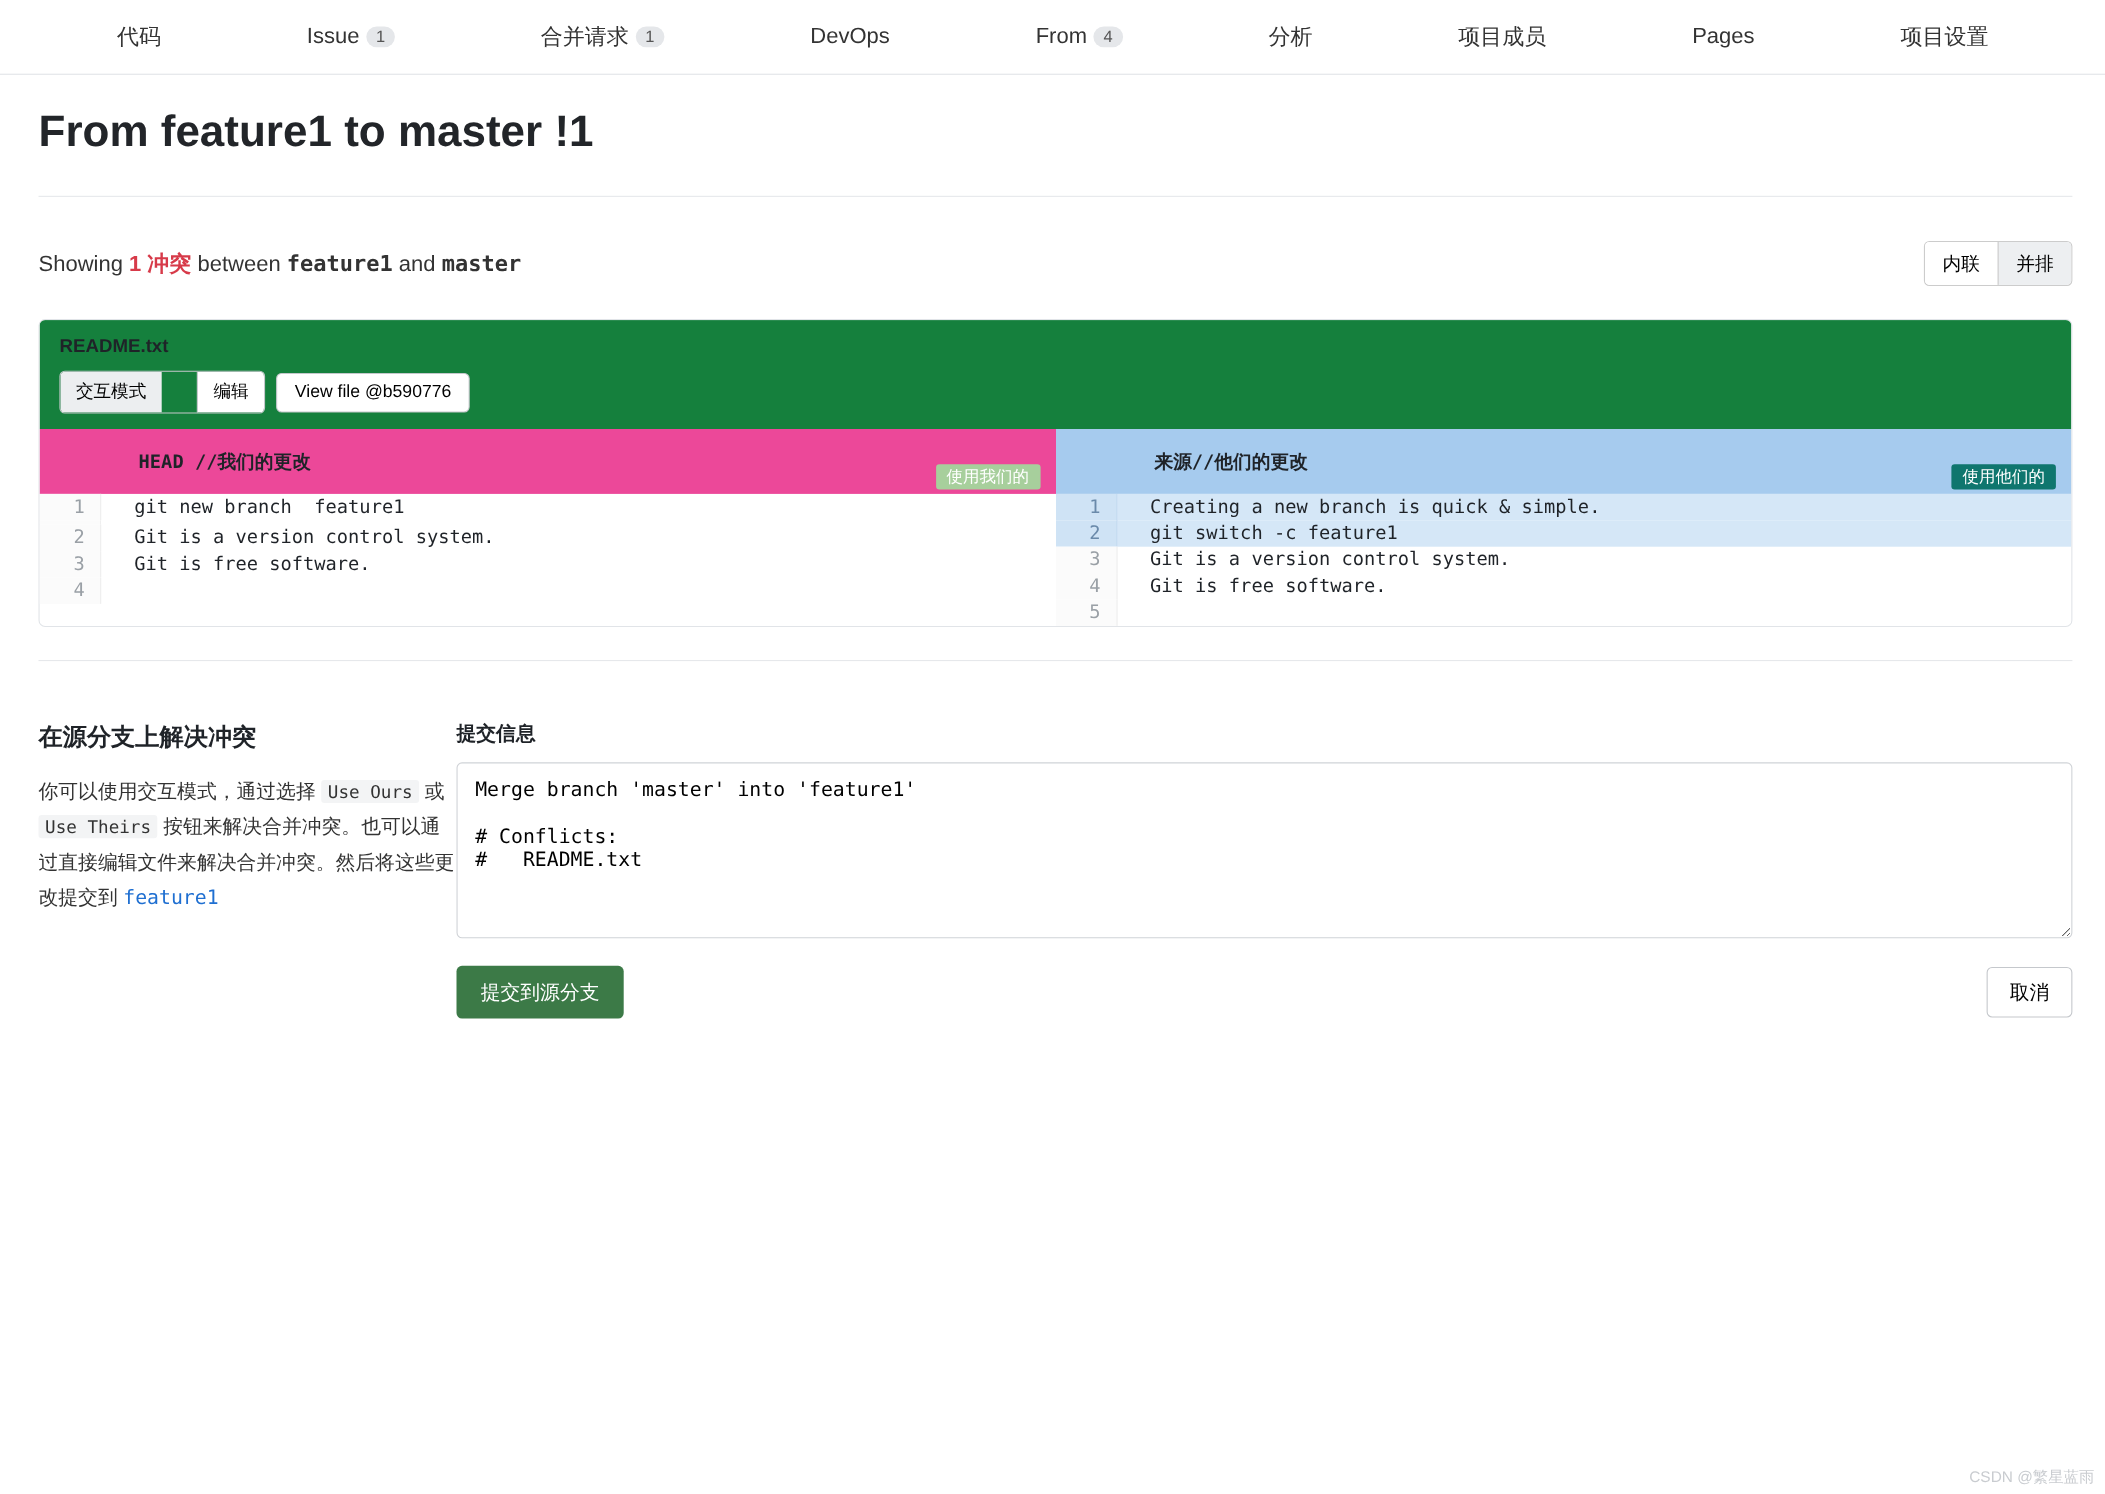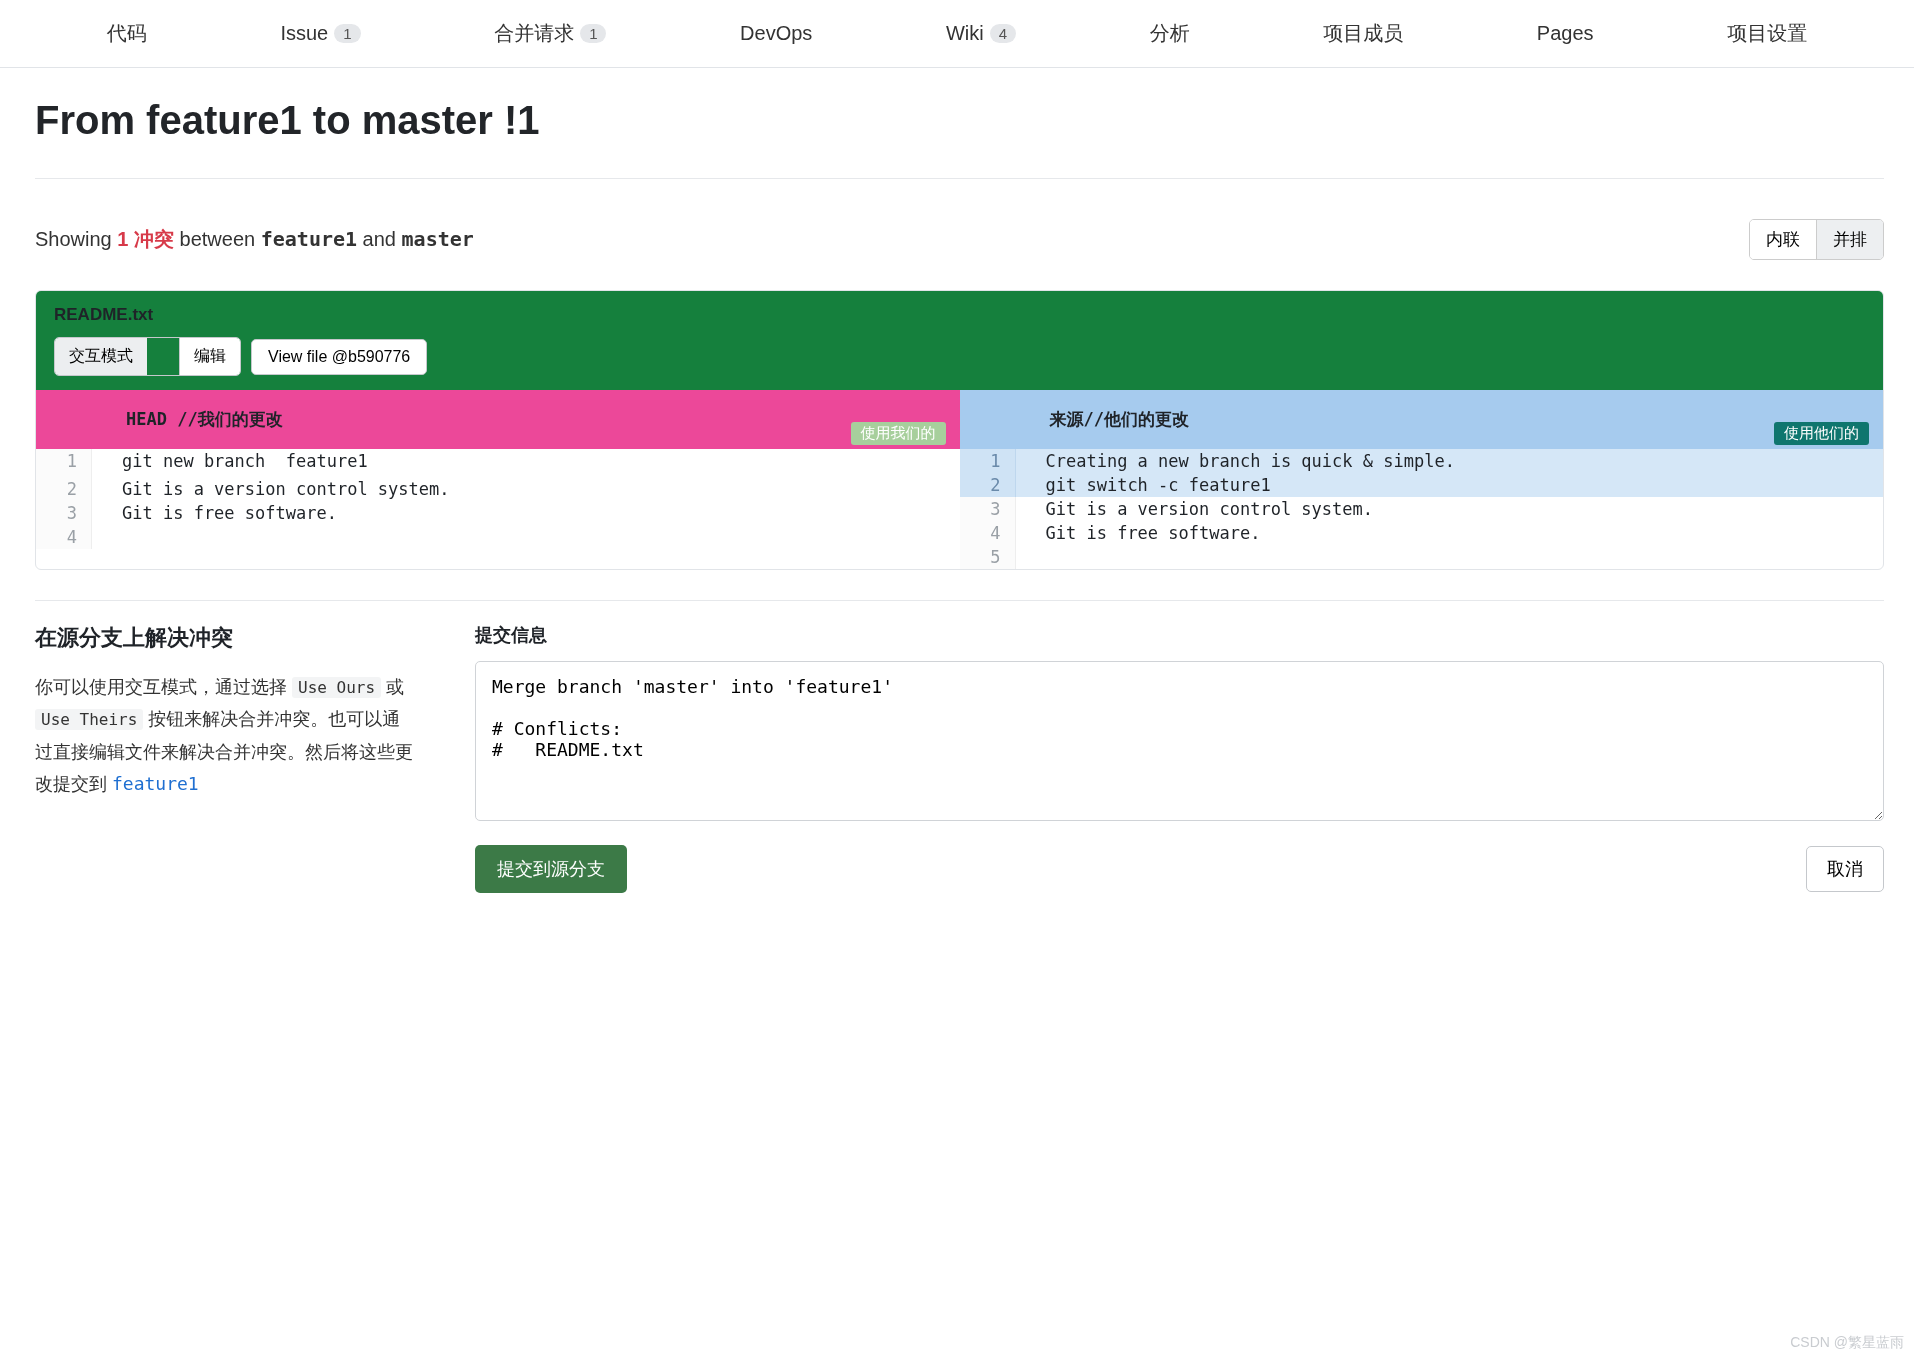--- a/index.html
+++ b/index.html
@@ -124,24 +124,23 @@
     user-select: none;
     border-right: 1px solid #eee;
   }
   .code { padding: 2px 10px 2px 30px; flex: 1; white-space: pre; }
   .code-row.hl-blue .ln { background: #cfe3f5; color: #6a8aaa; border-right-color: #bed7ee; }
   .code-row.hl-blue .code { background: #d5e7f7; }
   .code-row.empty .ln { background: #fbfbfb; }
   .code-row.empty .code { background: #fff; }
   .resolve-section {
     border-top: 1px solid #e6e8eb;
-    padding-top: 22px;
+    padding-top: 54px;
     display: grid;
     grid-template-columns: 380px 1fr;
-    gap: 60px;
     margin-top: 22px;
   }
   .resolve-title { font-size: 22px; font-weight: 700; margin-bottom: 18px; }
   .resolve-desc { font-size: 18px; color: #333; line-height: 1.8; }
   .kbd {
     font-family: Menlo, Consolas, monospace;
     background: #f3f4f5;
     padding: 1px 6px;
     border-radius: 3px;
     font-size: 16px;
@@ -201,21 +200,21 @@
       <span class="badge">1</span>
     </div>
     <div class="nav-item">
       <span>合并请求</span>
       <span class="badge">1</span>
     </div>
     <div class="nav-item">
       <span>DevOps</span>
     </div>
     <div class="nav-item">
-      <span>Wiki</span>
+      <span>From</span>
       <span class="badge">4</span>
     </div>
     <div class="nav-item">
       <span>分析</span>
     </div>
     <div class="nav-item">
       <span>项目成员</span>
     </div>
     <div class="nav-item">
       <span>Pages</span>

